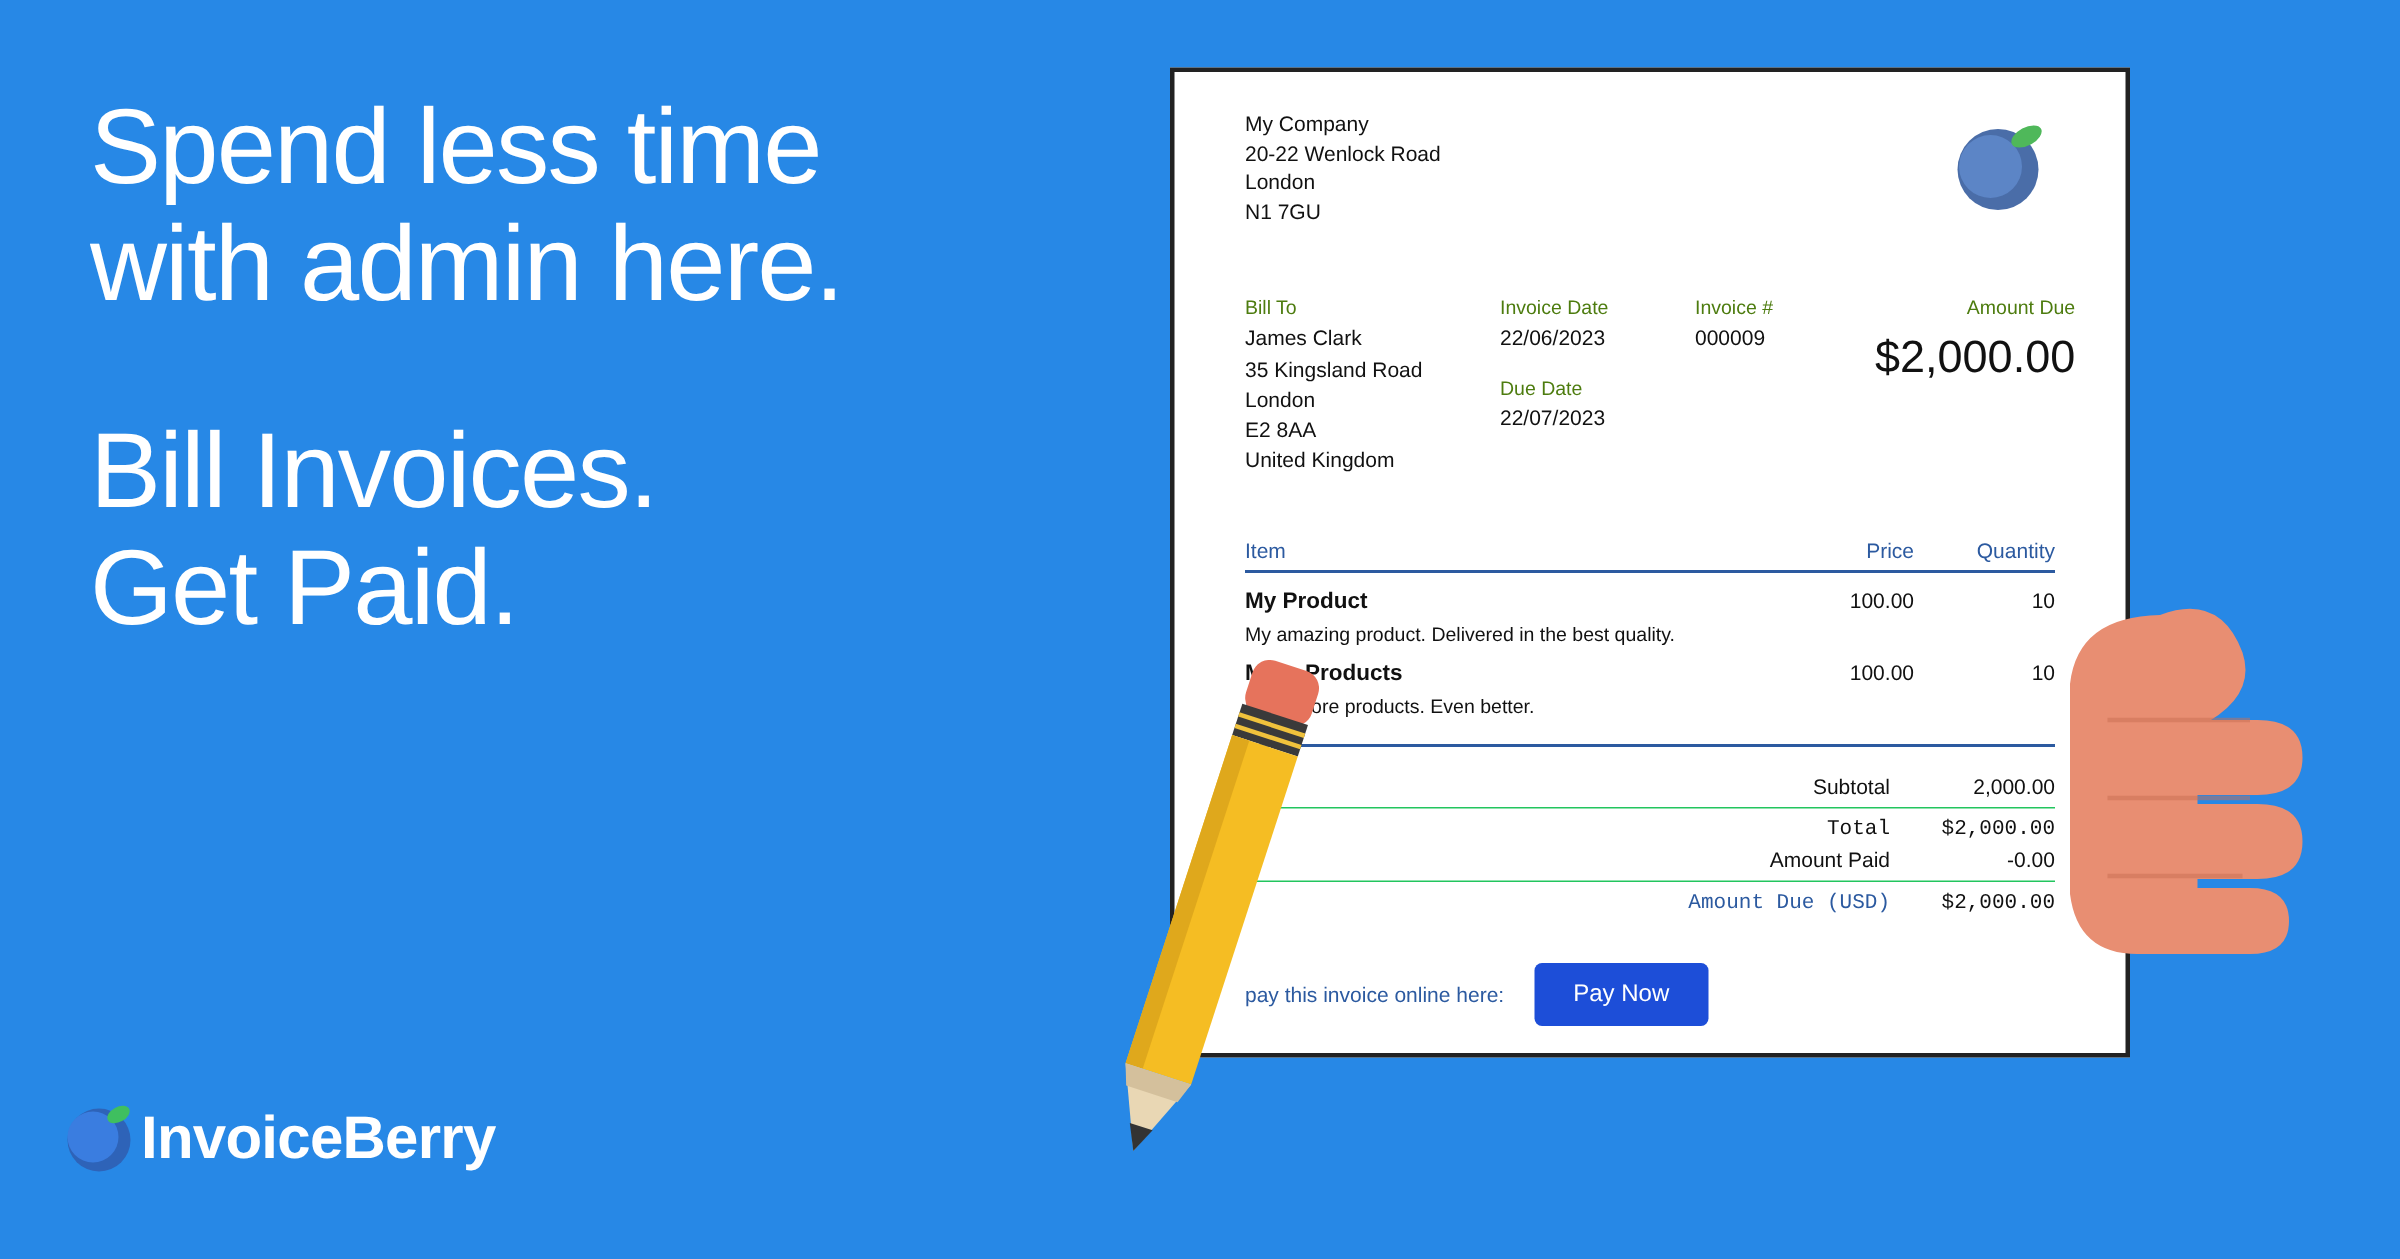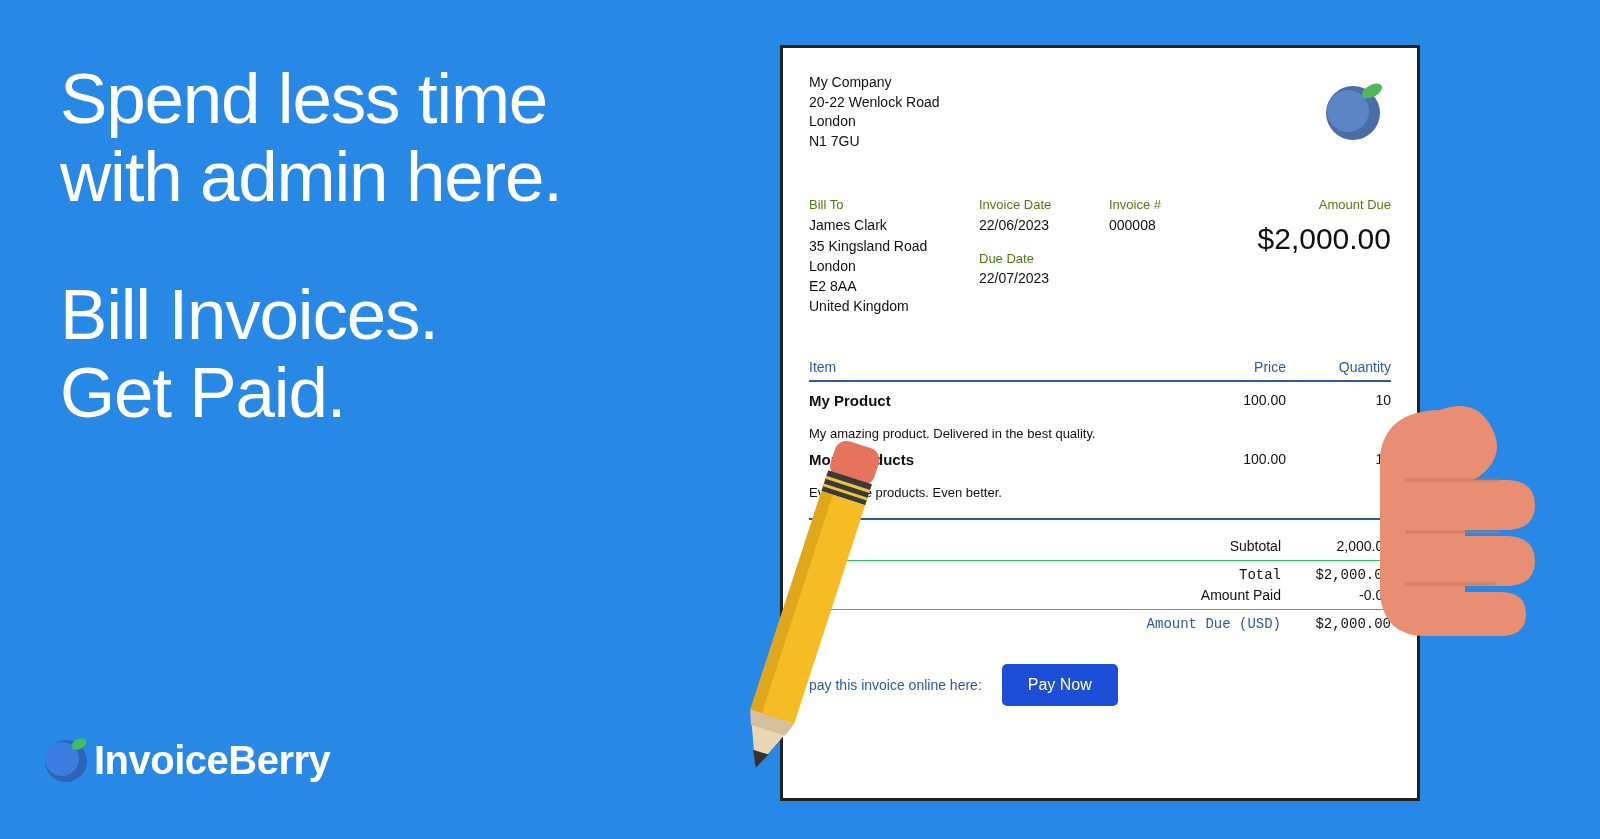--- a/index.html
+++ b/index.html
@@ -42,24 +42,24 @@
     font-weight: 700;
     letter-spacing: -0.5px;
   }
 
   
   .invoice {
     position: absolute;
     top: 45px;
     right: 180px;
     width: 640px;
-    height: 756px;
+    height: 660px;
     background: #fff;
     border: 3px solid #222;
-    padding: 25px 26px;
+    padding: 25px 47px;
     font-size: 14px;
     color: #111;
   }
 
   
   .inv-header { display: flex; justify-content: space-between; align-items: flex-start; }
   .company-addr { line-height: 1.4; font-size: 14px; }
 
   
   .inv-meta {
@@ -76,21 +76,21 @@
     font-weight: 500;
     margin-top: 2px;
   }
   .due-block { margin-top: 14px; }
 
   
   .items { margin-top: 42px; }
   .items-head, .items-row {
     display: grid;
     grid-template-columns: 1fr 90px 90px;
-    gap: 15px;
+    gap: 4px;
   }
   .items-head { border-bottom: 2px solid #2c5aa0; padding-bottom: 5px; color: #2c5aa0; font-size: 14px; }
   .items-head .r, .items-row .r { text-align: right; }
   .items-row { padding-top: 10px; }
   .items-row .name { font-weight: 700; font-size: 15px; }
   .items-row .desc { grid-column: 1 / -1; font-size: 13px; margin-top: 2px; }
   .items-divider { border-top: 2px solid #2c5aa0; margin-top: 18px; }
 
   
   .totals { margin-top: 14px; }
@@ -193,21 +193,21 @@
       <div class="label-blue">Invoice Date</div>
       <div>22/06/2023</div>
       <div class="due-block">
         <div class="label-blue">Due Date</div>
         <div>22/07/2023</div>
       </div>
     </div>
 
     <div>
       <div class="label-blue">Invoice #</div>
-      <div>000008</div>
+      <div>000009</div>
     </div>
 
     <div class="amount-due">
       <div class="label-blue">Amount Due</div>
       <div class="big">$2,000.00</div>
     </div>
   </div>
 
   <div class="items">
     <div class="items-head">

